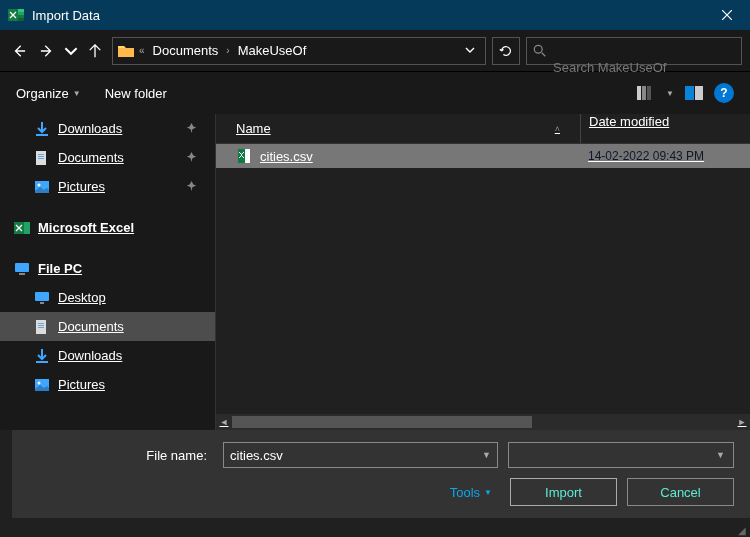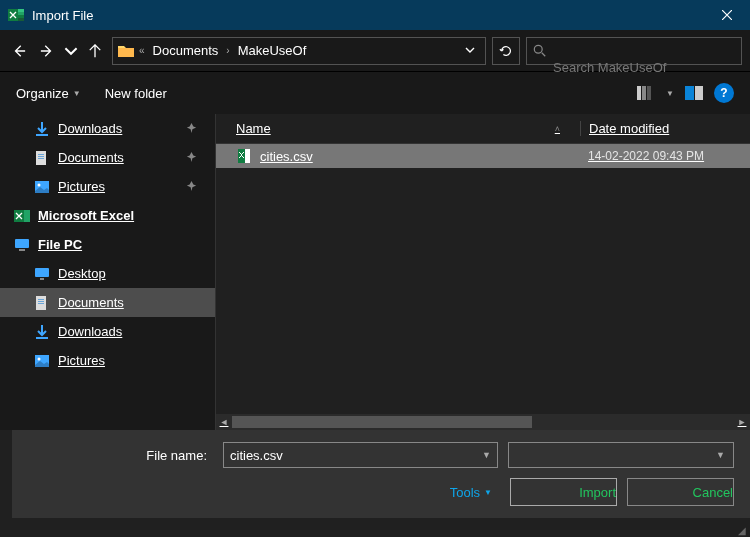--- a/index.html
+++ b/index.html
@@ -34,73 +34,73 @@
   .tool-item { display: flex; align-items: center; gap: 4px; cursor: pointer; color: #fff; }
   .tool-item .dd { font-size: 8px; color: #aaa; }
   .icon-btn { width: 20px; height: 20px; display: flex; align-items: center; justify-content: center; cursor: pointer; }
   .help-circle { width: 20px; height: 20px; border-radius: 50%; background: #0078d4; color: #fff; display: flex; align-items: center; justify-content: center; font-size: 12px; font-weight: bold; cursor: pointer; }
 
   
   .main { display: flex; height: 316px; background: #191919; text-decoration: underline; }
   .sidebar { width: 215px; background: #191919; overflow: hidden; position: relative; }
   .quick-section .qitem { height: 29px; display: flex; align-items: center; padding-left: 34px; gap: 8px; cursor: pointer; position: relative; }
   .quick-section .pin { position: absolute; right: 18px; color: #888; }
-  .pc-section { }
+  .pc-section { margin-top: 12px; }
   .pc-header { height: 29px; display: flex; align-items: center; padding-left: 14px; gap: 8px; cursor: pointer; font-weight: 600; }
   .pc-item { height: 29px; display: flex; align-items: center; padding-left: 34px; gap: 8px; cursor: pointer; }
   .pc-item.selected { background: #4d4d4d; }
   .qi-icon, .pc-icon { width: 16px; height: 16px; flex-shrink: 0; }
 
   .content { flex: 1; background: #202020; display: flex; flex-direction: column; position: relative; border-left: 1px solid #333; }
-  .col-headers { height: 30px; display: flex; align-items: center; color: #fff; font-size: 13px; border-bottom: 1px solid #333; }
+  .col-headers { height: 30px; display: flex; color: #fff; font-size: 13px; border-bottom: 1px solid #333; }
   .col-headers .h-name { flex: 1; padding-left: 20px; display: flex; align-items: center; gap: 100px; }
   .col-headers .h-name .sort-ind { margin-left: auto; margin-right: 20px; color: #888; font-size: 9px; }
   .col-headers .h-date { width: 170px; padding-left: 8px; border-left: 1px solid #444; }
   .file-list { flex: 1; }
   .file-row { height: 24px; display: flex; align-items: center; cursor: pointer; }
   .file-row.selected { background: #777; }
   .file-row .f-icon { width: 16px; height: 16px; margin-left: 20px; margin-right: 8px; }
   .file-row .f-name { flex: 1; color: #fff; }
-  .file-row .f-date { width: 170px; padding-left: 8px; color: #e5e5e5; font-size: 12px; }
+  .file-row .f-date { width: 170px; padding-left: 8px; color: #0f172a; font-size: 12px; }
   .hscroll { height: 16px; display: flex; align-items: center; background: #2b2b2b; }
   .hscroll .sc-btn { width: 16px; height: 16px; display: flex; align-items: center; justify-content: center; color: #aaa; cursor: pointer; font-size: 9px; }
   .hscroll .track { flex: 1; height: 16px; background: #2b2b2b; position: relative; }
   .hscroll .thumb { position: absolute; left: 0; top: 2px; width: 300px; height: 12px; background: #555; }
 
   
   .footer { background: #333333; padding: 12px 16px; display: flex; flex-direction: column; gap: 10px; margin-left: 12px; }
   .footer-row1 { display: flex; align-items: center; gap: 10px; }
   .footer-row1 .fn-label { width: 185px; text-align: right; padding-right: 6px; color: #fff; }
   .fn-input-wrap { flex: 1; height: 26px; background: #333; border: 1px solid #888; display: flex; align-items: center; padding: 0 6px; }
   .fn-input-wrap input { flex: 1; background: transparent; border: none; color: #fff; outline: none; font-size: 13px; }
   .fn-input-wrap .dd { color: #aaa; font-size: 9px; margin-left: 4px; cursor: pointer; }
   .filter-select { width: 226px; height: 26px; background: #333; border: 1px solid #888; display: flex; align-items: center; padding: 0 8px; cursor: pointer; }
   .filter-select .dd { margin-left: auto; color: #aaa; font-size: 9px; }
   .footer-row2 { display: flex; align-items: center; justify-content: flex-end; gap: 10px; }
   .tools-menu { display: flex; align-items: center; gap: 4px; color: #0ea5e9; cursor: pointer; margin-right: 8px; }
-  .btn { width: 107px; height: 28px; border: 1px solid #888; display: flex; align-items: center; justify-content: flex-end; cursor: pointer; color: #22c55e; background: #333; }
+  .btn { width: 107px; height: 28px; border: 1px solid #888; display: flex; align-items: center; justify-content: center; cursor: pointer; color: #5eead4; background: #333; }
   .btn.primary { border: 1px solid #aaa; }
 
   .resize-grip { position: absolute; right: 2px; bottom: 2px; width: 10px; height: 10px; color: #666; font-size: 10px; }
 </style>
 </head>
 <body>
 
 <div class="titlebar">
   <span class="excel-icon">
     <svg viewBox="0 0 16 16">
         <rect x="0" y="2" width="10" height="12" fill="#107c41"></rect>
         <path d="M2 5 L5 8 L2 11 M8 5 L5 8 L8 11" stroke="#fff" stroke-width="1.3" fill="none"></path>
         <rect x="10" y="2" width="6" height="3" fill="#33c481"></rect>
         <rect x="10" y="5" width="6" height="3" fill="#21a366"></rect>
         <rect x="10" y="8" width="6" height="3" fill="#107c41"></rect>
         <rect x="10" y="11" width="6" height="3" fill="#185c37"></rect>
       </svg>
   </span>
-  <span class="title">Import File</span>
+  <span class="title">Import Data</span>
   <div class="close">
     <svg viewBox="0 0 10 10">
         <path d="M0 0 L10 10 M10 0 L0 10" stroke="#fff" stroke-width="1.2"></path>
       </svg>
   </div>
 </div>
 
 <div class="navrow">
   <div class="nav-arrow">
       <svg viewBox="0 0 16 16">

